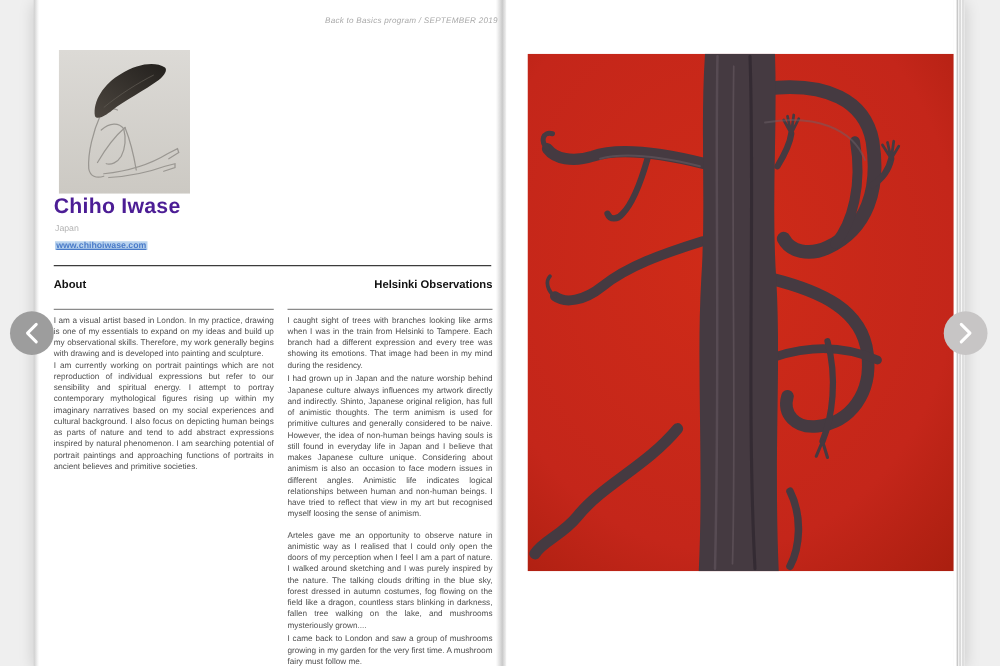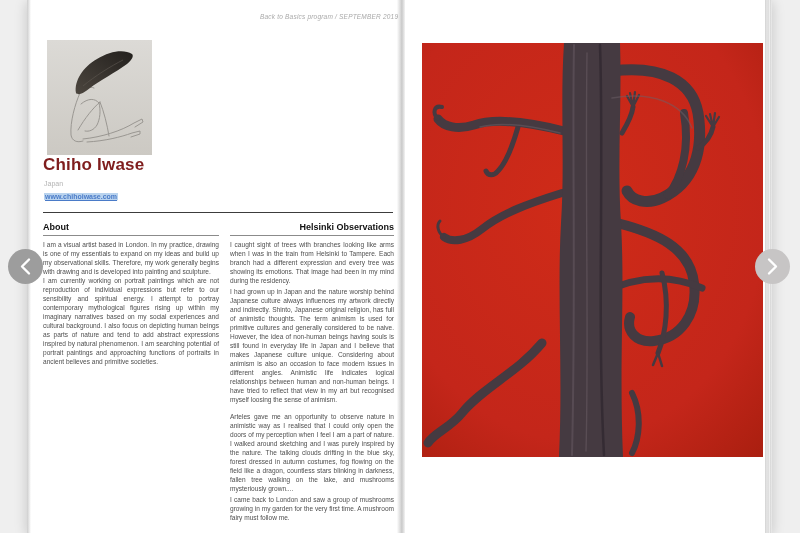--- a/index.html
+++ b/index.html
@@ -18,32 +18,32 @@
   .edge-right { width:9px; background:linear-gradient(to right,#ffffff 0%,#ffffff 20%,#c2c2c2 32%,#f8f8f8 44%,#cbcbcb 56%,#fafafa 68%,#d7d7d7 80%,#ececec 100%); }
   .page { background:#ffffff; position:relative; }
   .page-left  { width:366px; }
   .page-right { width:358px; }
 
   
   .header-meta { position:absolute; top:13px; left:229px; white-space:nowrap;
                  font-size:6.5px; font-style:italic; color:#a9a9a9; letter-spacing:.2px; }
   .sketch { position:absolute; left:16px; top:40px; width:105px; height:115px; display:block; }
   .artist-name { position:absolute; left:12px; top:155px; font-size:17px; font-weight:bold;
-                 color:#7f1d1d; letter-spacing:.2px; }
+                 color:#4c1d95; letter-spacing:.2px; }
   .artist-country { position:absolute; left:13px; top:180px; font-size:7px; color:#b3b3b3; }
   .artist-link { position:absolute; left:13px; top:193px; font-size:7px; font-weight:bold;
                  color:#4a7bc8; background:#b9d3ee; text-decoration:underline;
                  padding:0 1px; cursor:pointer; }
   .rule { position:absolute; left:12px; top:212px; width:350px; height:0;
           border-top:1.5px solid #3c3c3c; }
   .columns { position:absolute; left:12px; top:222px; width:351px; display:flex; gap:11px; }
   .col-about { width:176px; }
   .col-obs   { width:164px; }
   .col-heading { font-size:9px; font-weight:bold; color:#111; margin:0 0 4px 0;
-                 padding-bottom:3px; border-bottom:1.5px solid #8b8b8b; }
+                 padding-bottom:15px; border-bottom:1.5px solid #8b8b8b; }
   .col-obs .col-heading { text-align:right; }
   .body-text p { margin:0; font-size:6.55px; line-height:9px; color:#4e4e4e;
                  text-align:justify; }
   .body-text p.gap { margin-top:8px; }
   .body-text p.small-gap { margin-top:2px; }
 
   
   .painting { position:absolute; left:17px; top:43px; width:341px; height:414px; display:block; }
 
   

